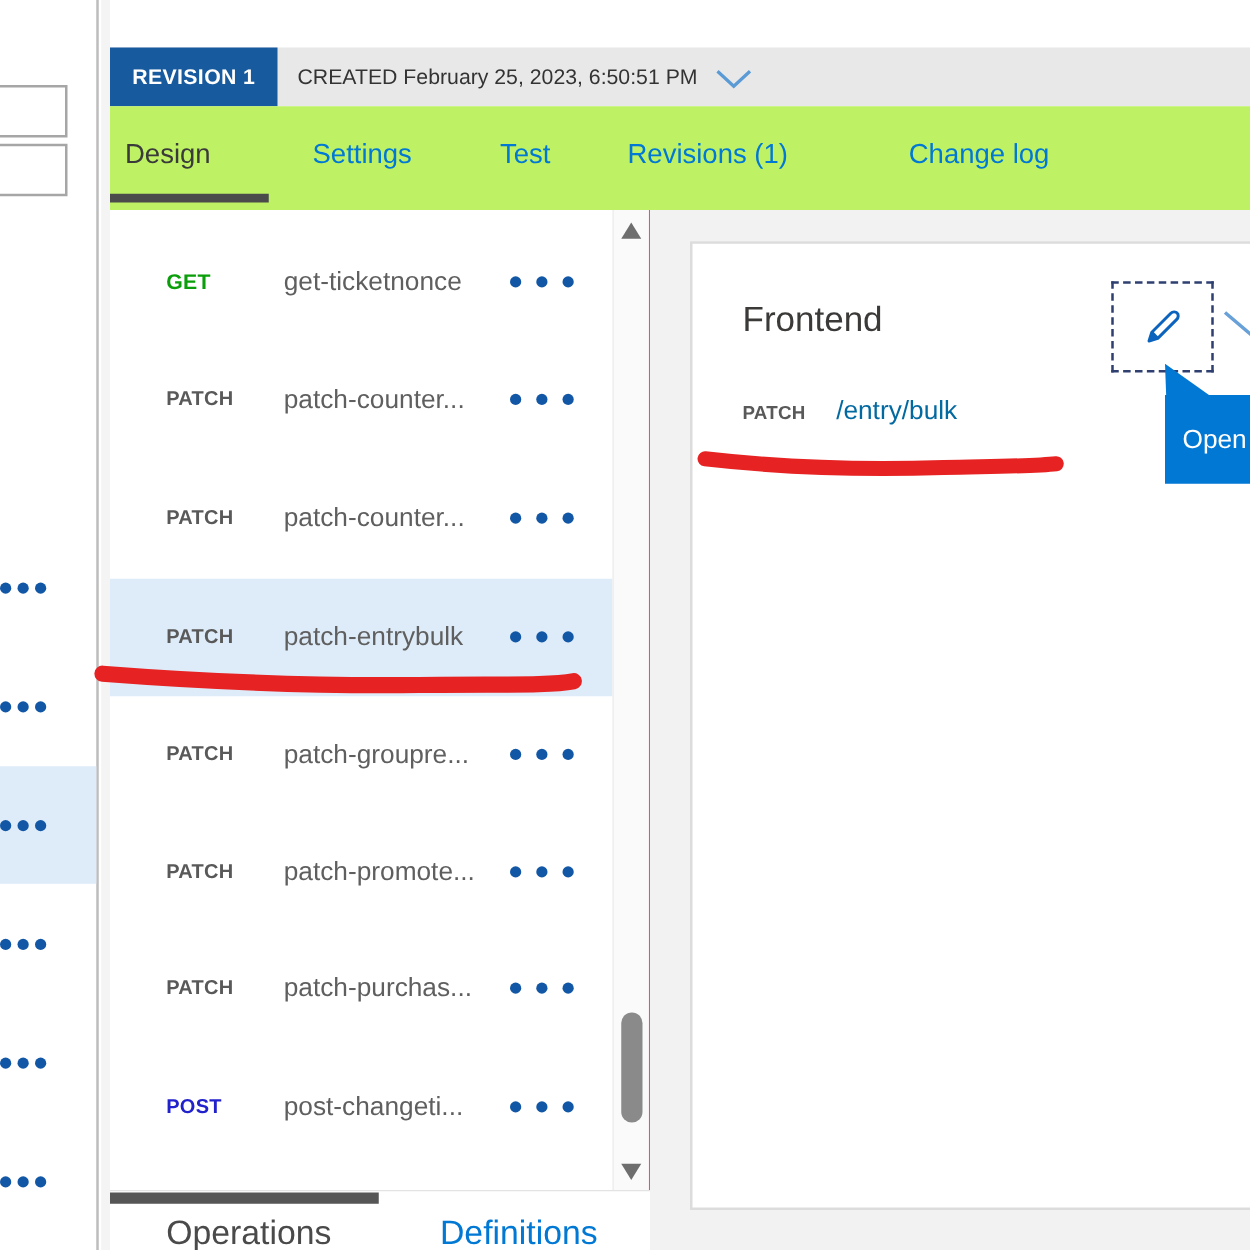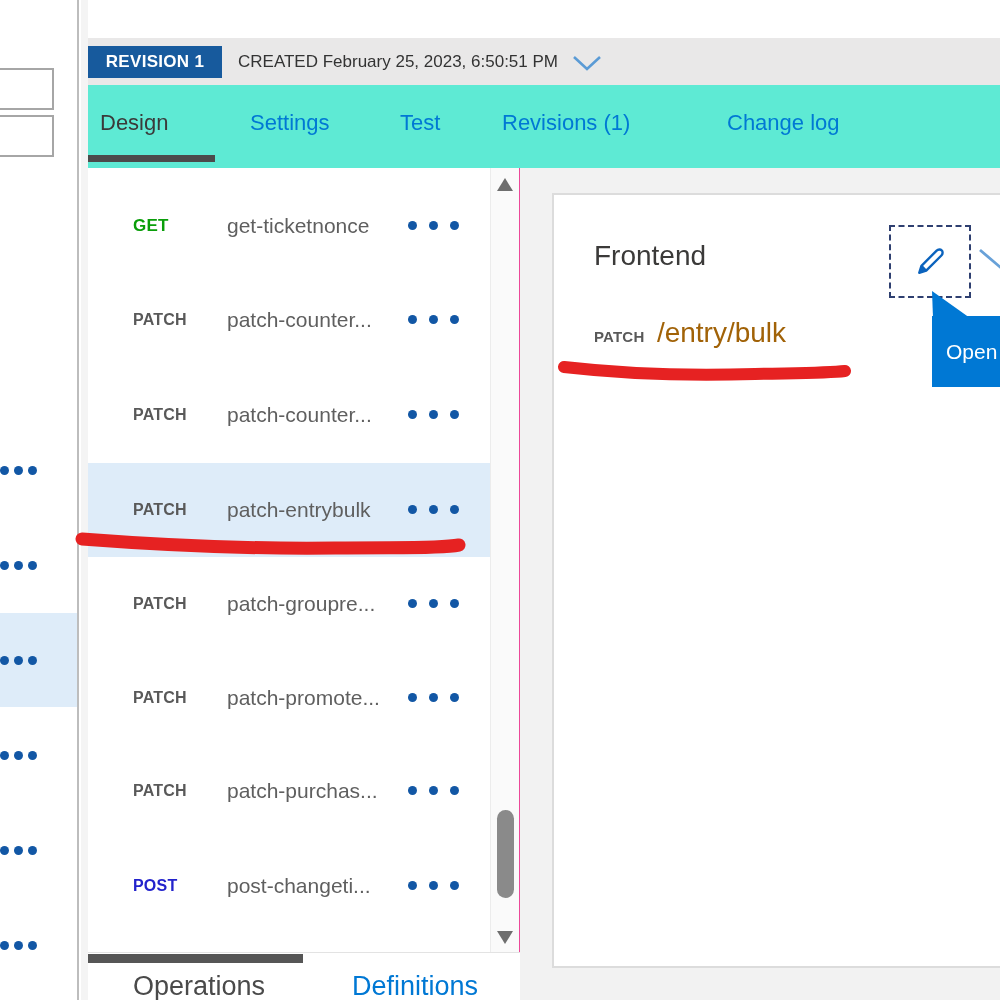--- a/index.html
+++ b/index.html
@@ -19,28 +19,28 @@
     display:flex; align-items:center; }
   .left-row.selected { background:#deecf9; }
   .gap-strip { position:absolute; left:81px; top:0; width:7px; height:1000px; background:#f4f4f4; }
 
   
   .main { position:absolute; left:88px; top:0; width:912px; height:1000px; background:#fff; }
 
   
   .rev-bar { position:absolute; left:0; top:38px; width:912px; height:47px;
     background:#e9e8e8; display:flex; align-items:center; }
-  .rev-badge { width:134px; height:32px; background:#175a9d; color:#fff;
+  .rev-badge { width:134px; height:47px; background:#175a9d; color:#fff;
     font-weight:bold; font-size:17px; display:flex; align-items:center;
     justify-content:center; letter-spacing:.3px; flex:0 0 auto; }
   .rev-created { margin-left:16px; font-size:17px; color:#333; }
   .rev-chevron { margin-left:14px; margin-top:4px; }
 
   
-  .tabs { position:absolute; left:0; top:85px; width:912px; height:83px; background:#5eead4; }
+  .tabs { position:absolute; left:0; top:85px; width:912px; height:83px; background:#bef264; }
   .tab { position:absolute; top:0; height:76px; display:flex; align-items:center;
     font-size:22px; color:#0078d4; cursor:pointer; }
   .tab.active { color:#3a3a3a; }
   .tab-design { left:12px; } .tab-settings { left:162px; } .tab-test { left:312px; }
   .tab-revisions { left:414px; } .tab-changelog { left:639px; }
   .tab-underline { position:absolute; left:0; top:70px; width:127px; height:7px; background:#4b4b4b; }
 
   
   .content { position:absolute; left:0; top:168px; width:912px; height:832px; background:#f2f2f2; }
 
@@ -78,21 +78,21 @@
   .foot-tab { position:absolute; top:18px; font-size:27px; color:#4a4a4a; cursor:pointer; }
   .foot-tab.operations { left:45px; }
   .foot-tab.definitions { left:264px; color:#0078d4; }
 
   
   .card { position:absolute; left:464px; top:25px; width:470px; height:775px;
     background:#fff; border:2px solid #dcdcdc; }
   .card-title { position:absolute; left:40px; top:45px; font-size:28px; color:#3b3a39; }
   .card-sub { position:absolute; left:40px; top:122px; }
   .card-sub .m { font-weight:bold; font-size:15px; color:#595959; letter-spacing:.2px; }
-  .card-sub .p { font-size:28px; color:#a16207; margin-left:8px; }
+  .card-sub .p { font-size:21px; color:#0369a1; margin-left:20px; }
   .pencil-box { position:absolute; left:335px; top:30px; width:82px; height:73px;
     border:2px dashed #2e3f70; display:flex; align-items:center; justify-content:center; cursor:pointer; }
   .card-chevron { position:absolute; left:424px; top:52px; }
   .tooltip { position:absolute; left:378px; top:121px; width:92px; height:71px;
     background:#0078d4; color:#fff; font-size:21px; line-height:71px; padding-left:14px; }
   .tooltip-pointer { position:absolute; left:374px; top:96px; }
 
   
   .annotations { position:absolute; left:0; top:0; width:1000px; height:1000px;
     pointer-events:none; z-index:50; }

